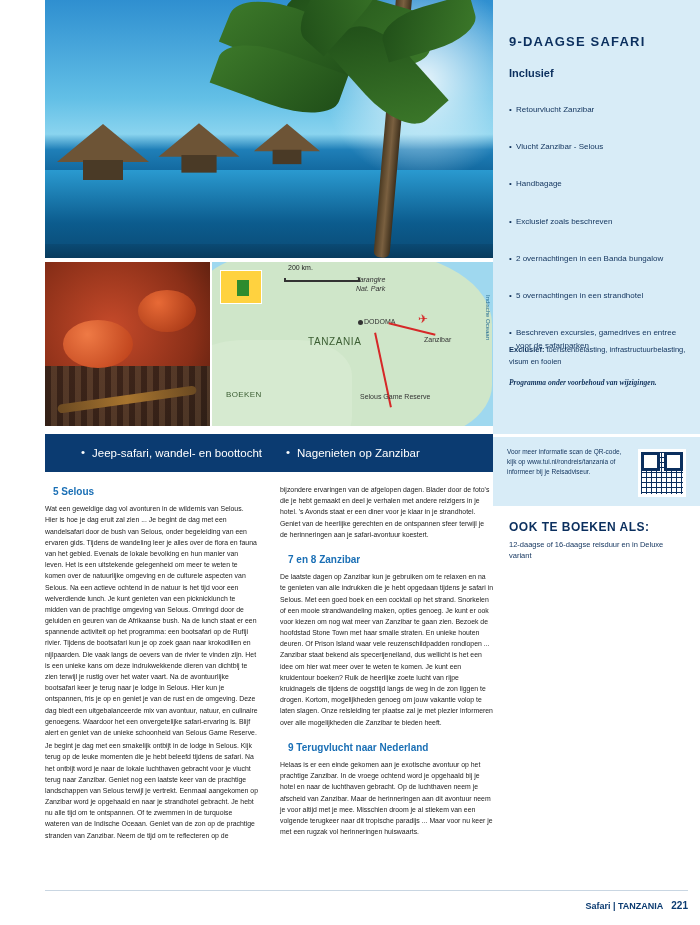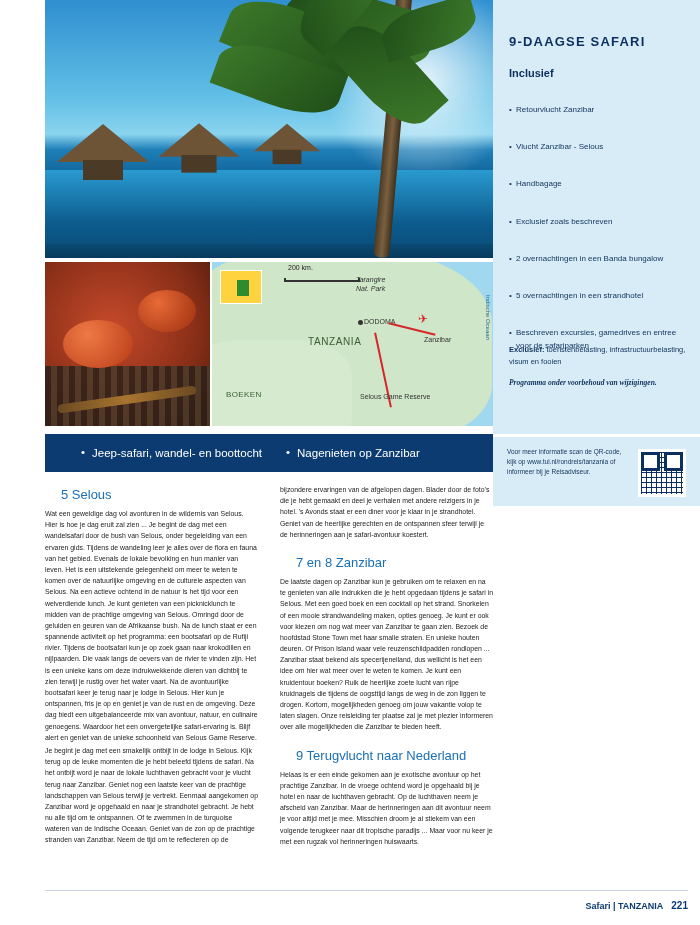--- a/index.html
+++ b/index.html
@@ -195,21 +195,21 @@
   .banner span { position:relative; padding-left:9px; }
   .banner span:before { content:"•"; position:absolute; left:-2px; top:-1px; }
 
   
   .body {
     position:absolute; left:45px; top:484px; width:448px; height:400px;
     column-count:2; column-gap:22px;
     font-size:6.9px; line-height:1.62; color:#222; text-align:left;
   }
   .body h3 {
-    margin:0 0 3px 16px; font-size:13px; color:#1a6fb5; font-weight:normal;
+    margin:0 0 3px 8px; font-size:10px; color:#1a6fb5; font-weight:bold;
   }
   .body h3.sp { margin-top:12px; }
   .body p { margin:0 0 2px 0; }
 
   
   .footer {
     position:absolute; right:12px; bottom:14px;
     font-size:9px; color:#0b3b71;
   }
   .footer b { font-weight:bold; }
@@ -306,20 +306,24 @@
       </div>
     </div>
 
     <div class="side-qr">
       <div class="qr-text">Voor meer informatie scan de QR-code, kijk op www.tui.nl/rondreis/tanzania of informeer bij je Reisadviseur.</div>
       <div class="qr-box">
           <div class="grid"></div>
         </div>
     </div>
 
+    <div class="side-ook">
+      <div class="ook-title">OOK TE BOEKEN ALS:</div>
+      <div class="ook-text">12-daagse of 16-daagse reisduur en in Deluxe variant</div>
+    </div>
 
   </div>
 
   <div class="footer-rule"></div>
   <div class="footer">
     <b>Safari | TANZANIA</b><span class="pg">221</span>
   </div>
 
 </div>
 

